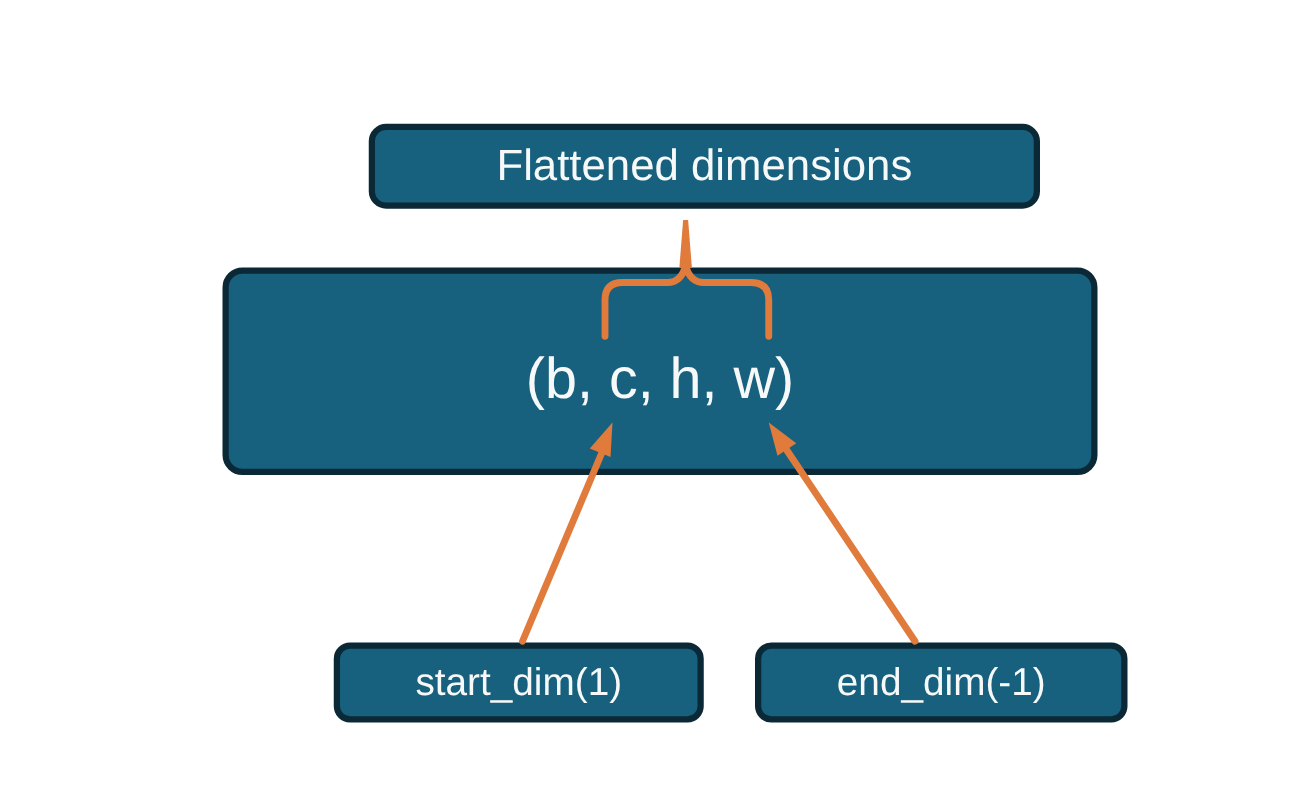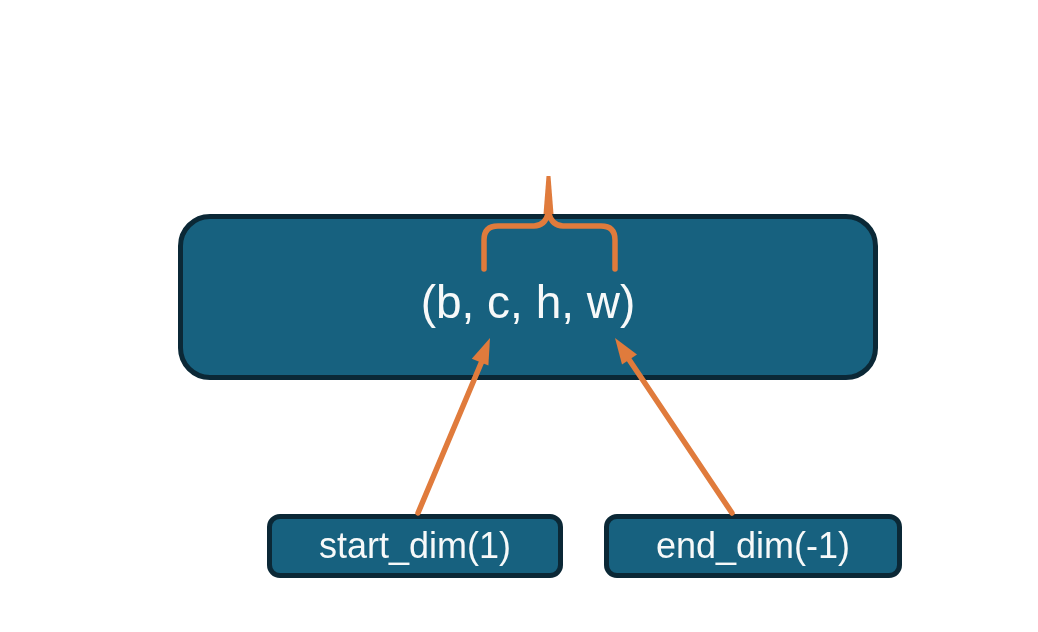--- a/index.html
+++ b/index.html
@@ -28,29 +28,29 @@
   }
   .top-box {
     left: 295px; top: 99px;
     width: 537px; height: 68px;
     border-radius: 14px;
     font-size: 35px;
   }
   .main-box {
     left: 178px; top: 214px;
     width: 700px; height: 166px;
-    border-radius: 32px;
+    border-radius: 16px;
     font-size: 46px;
     padding-top: 10px;
   }
   .small-box {
     top: 514px;
     height: 64px;
     border-radius: 13px;
-    font-size: 36px;
+    font-size: 31px;
   }
   .start-box { left: 267px; width: 296px; }
   .end-box   { left: 580px; width: 298px; margin-left: 24px; }
 
   .annotations {
     position: absolute;
     left: 0; top: 0;
     width: 1038px; height: 632px;
     pointer-events: none;
   }
@@ -64,20 +64,23 @@
   .orange-fill {
     fill: var(--annotation-orange, #E07B3C);
     stroke: none;
   }
 </style>
 </head>
 <body>
 
 <div class="canvas">
 
+  <div class="node top-box">
+    <span>Flattened dimensions</span>
+  </div>
 
   <div class="node main-box">
     <span>(b, c, h, w)</span>
   </div>
 
   <div class="node small-box start-box">
     <span>start_dim(1)</span>
   </div>
 
   <div class="node small-box end-box">

